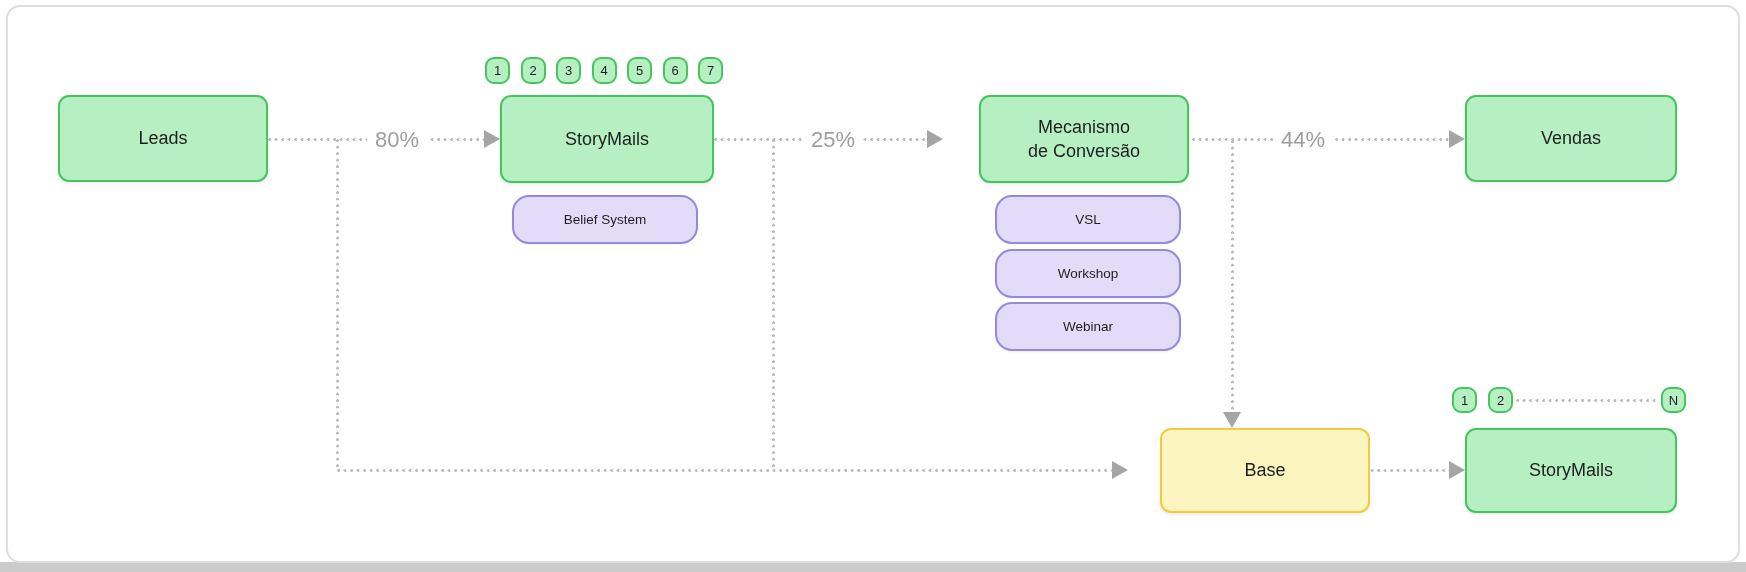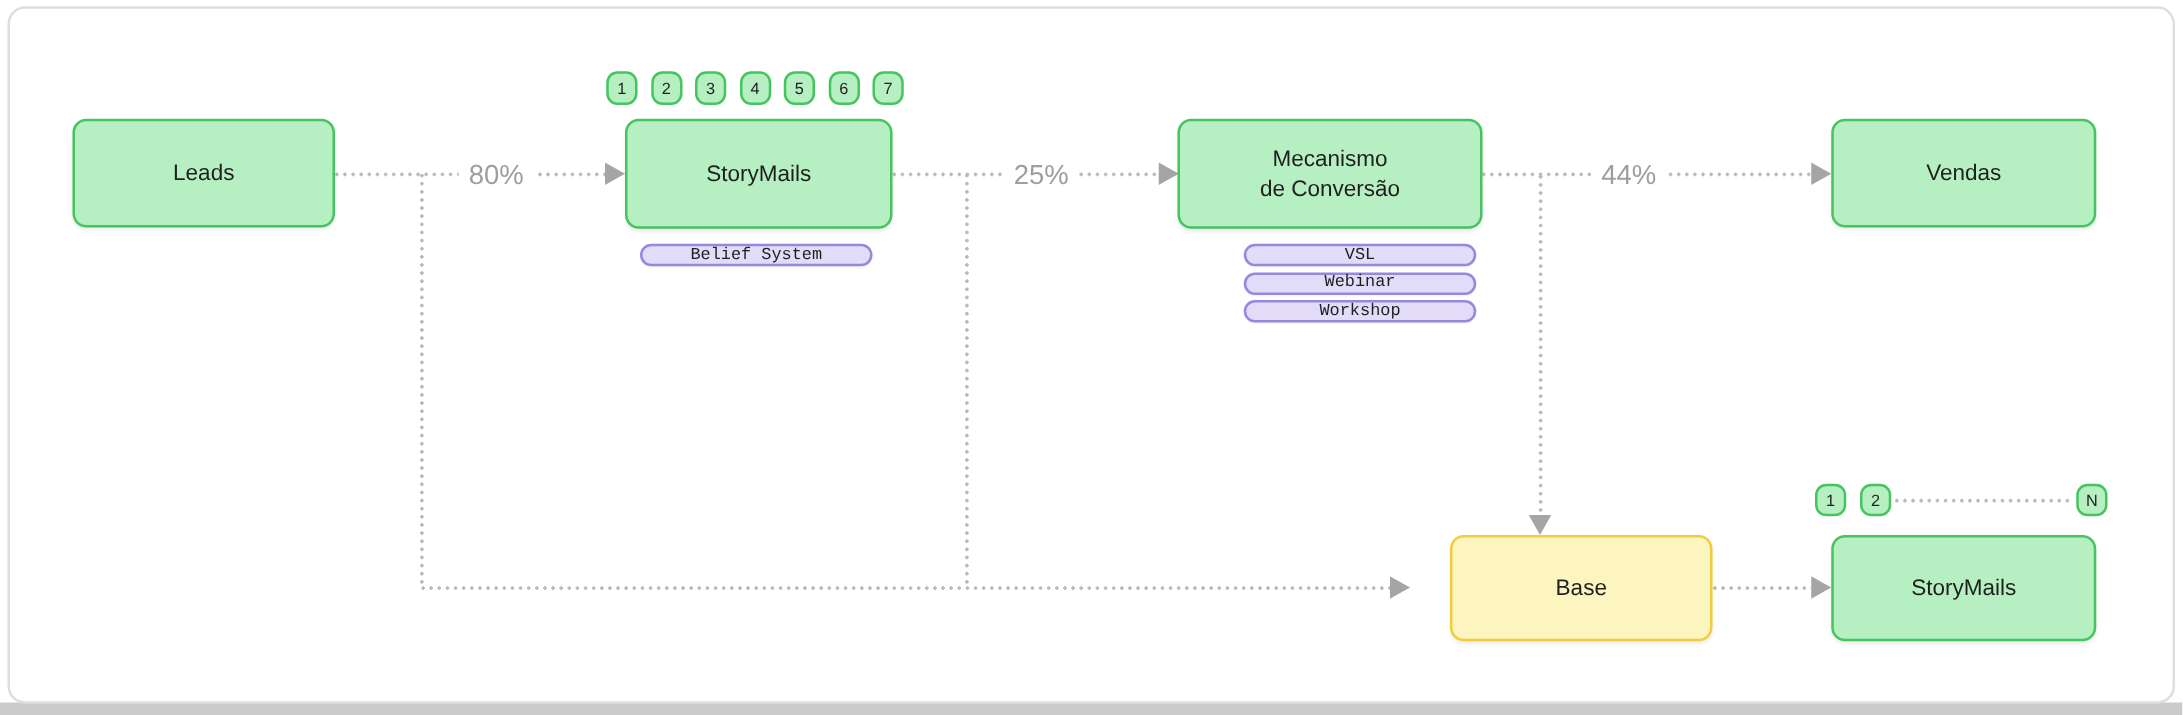--- a/index.html
+++ b/index.html
@@ -20,33 +20,33 @@
     position:absolute;box-sizing:border-box;border-radius:11px;
     display:flex;flex-direction:column;align-items:center;justify-content:center;
     font-size:18px;line-height:1.35;color:var(--node-text);
     border:2.5px solid;box-shadow:0 2px 3px rgba(0,0,0,0.07);
     text-align:center;z-index:3;
   }
   .green{background:var(--green-fill);border-color:var(--green-border);}
   .yellow{background:var(--yellow-fill);border-color:var(--yellow-border);}
   .n-leads{left:58px;top:95px;width:210px;height:87px;}
   .n-sm1{left:500px;top:95px;width:214px;height:88px;}
-  .n-mec{left:942px;top:95px;width:244px;height:88px;}
+  .n-mec{left:979px;top:95px;width:210px;height:88px;}
   .n-vendas{left:1465px;top:95px;width:212px;height:87px;}
   .n-base{left:1128px;top:428px;width:210px;height:85px;margin-left:32px;}
   .n-sm2{left:1465px;top:428px;width:212px;height:85px;}
   
   .pill-col{position:absolute;display:flex;flex-direction:column;gap:4.5px;z-index:3;}
   .pc-sm{left:512px;top:195px;}
   .pc-mec{left:995px;top:195px;}
   .pill{
-    width:186px;height:18px;box-sizing:border-box;border-radius:17px;
+    width:186px;height:49px;box-sizing:border-box;border-radius:17px;
     background:var(--purple-fill);border:2.5px solid var(--purple-border);
     display:flex;align-items:center;justify-content:center;
-    font-size:13.5px;color:var(--node-text);box-shadow:0 1px 2px rgba(0,0,0,0.05);font-family:Liberation Mono, monospace;
+    font-size:13.5px;color:var(--node-text);box-shadow:0 1px 2px rgba(0,0,0,0.05);
   }
   
   .badge{
     box-sizing:border-box;width:25px;height:27px;border-radius:9px;
     background:var(--green-fill);border:2.5px solid var(--green-border);
     display:flex;align-items:center;justify-content:center;
     font-size:13px;color:var(--node-text);z-index:3;
   }
   .badge-row{position:absolute;left:485px;top:57px;width:238px;display:flex;justify-content:space-between;z-index:3;}
   .b-abs{position:absolute;top:387px;height:26px;}
@@ -139,19 +139,19 @@
 <div class="node green n-sm2">
   <span>StoryMails</span>
 </div>
 
 <div class="pill-col pc-sm">
   <div class="pill">Belief System</div>
 </div>
 
 <div class="pill-col pc-mec">
   <div class="pill">VSL</div>
+  <div class="pill">Workshop</div>
   <div class="pill">Webinar</div>
-  <div class="pill">Workshop</div>
 </div>
 
 <span class="badge b-abs b1">1</span>
 <span class="badge b-abs b2">2</span>
 <span class="badge b-abs bN">N</span>
 
 </body></html>

